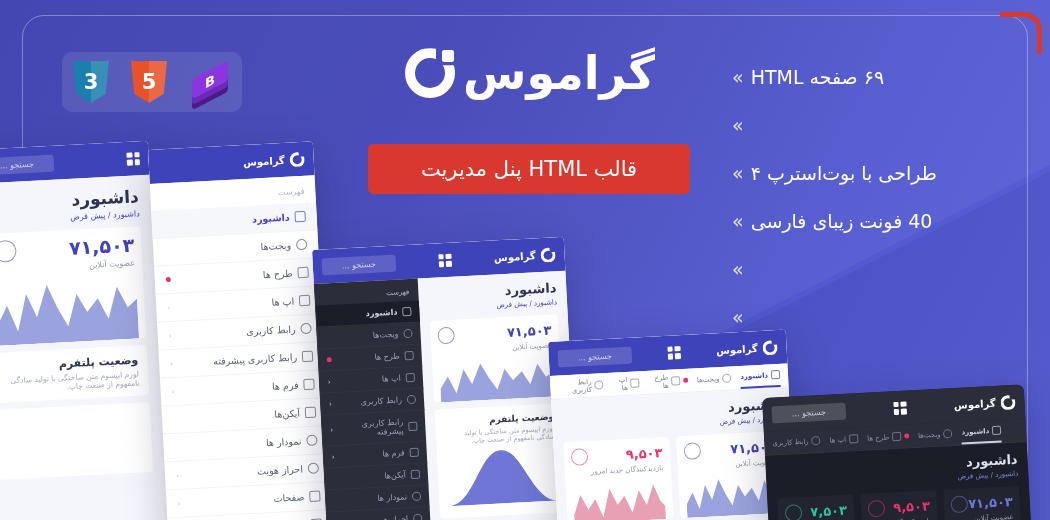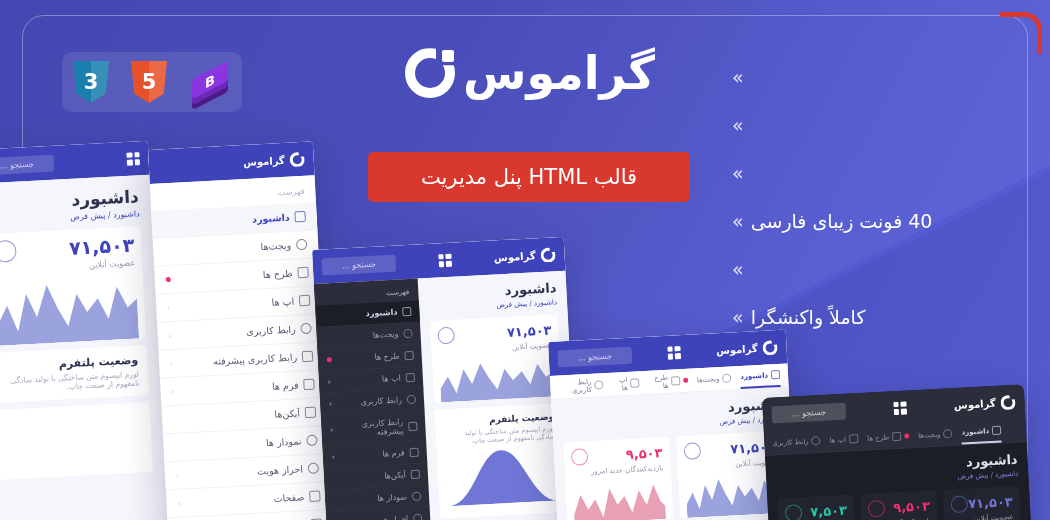--- a/index.html
+++ b/index.html
@@ -129,21 +129,21 @@
     border-radius: 50%;
     clip-path: polygon(0 0, 62% 0, 62% 34%, 100% 34%, 100% 100%, 0 100%);
   }
   .logo-dot {
     position: absolute; right: 1px; top: 2px;
     width: 12px; height: 12px; background: #fff; border-radius: 2px;
   }
 
   .cta-badge {
     position: absolute;
-    left: 368px; top: 152px;
+    left: 368px; top: 144px;
     width: 322px; height: 50px;
     background: #d9382e;
     border-radius: 5px;
     display: flex; align-items: center; justify-content: center;
     color: #fff; font-size: 21px;
   }
 
   
   .features {
     position: absolute;
@@ -359,37 +359,38 @@
         <div class="logo-ring"></div>
         <div class="logo-dot"></div>
       </div>
     </div>
   </div>
 
   <div class="cta-badge">قالب HTML پنل مدیریت</div>
 
   <div class="features">
     <div class="feat-item">
+      <span>۶۹ صفحه HTML</span>
       <span class="feat-chev">»</span>
     </div>
     <div class="feat-item">
       <span class="feat-chev">»</span>
     </div>
     <div class="feat-item">
+      <span>طراحی با بوت‌استرپ ۴</span>
       <span class="feat-chev">»</span>
     </div>
     <div class="feat-item">
       <span>40 فونت زیبای فارسی</span>
       <span class="feat-chev">»</span>
     </div>
     <div class="feat-item">
       <span class="feat-chev">»</span>
     </div>
     <div class="feat-item">
-      <span>کاملاً واکنشگرا</span>
       <span class="feat-chev">»</span>
     </div>
   </div>
 
   <div class="mock" id="mock1">
     <div class="topbar">
       <div class="tb-grid">
           <i></i>
           <i></i>
           <i></i>

